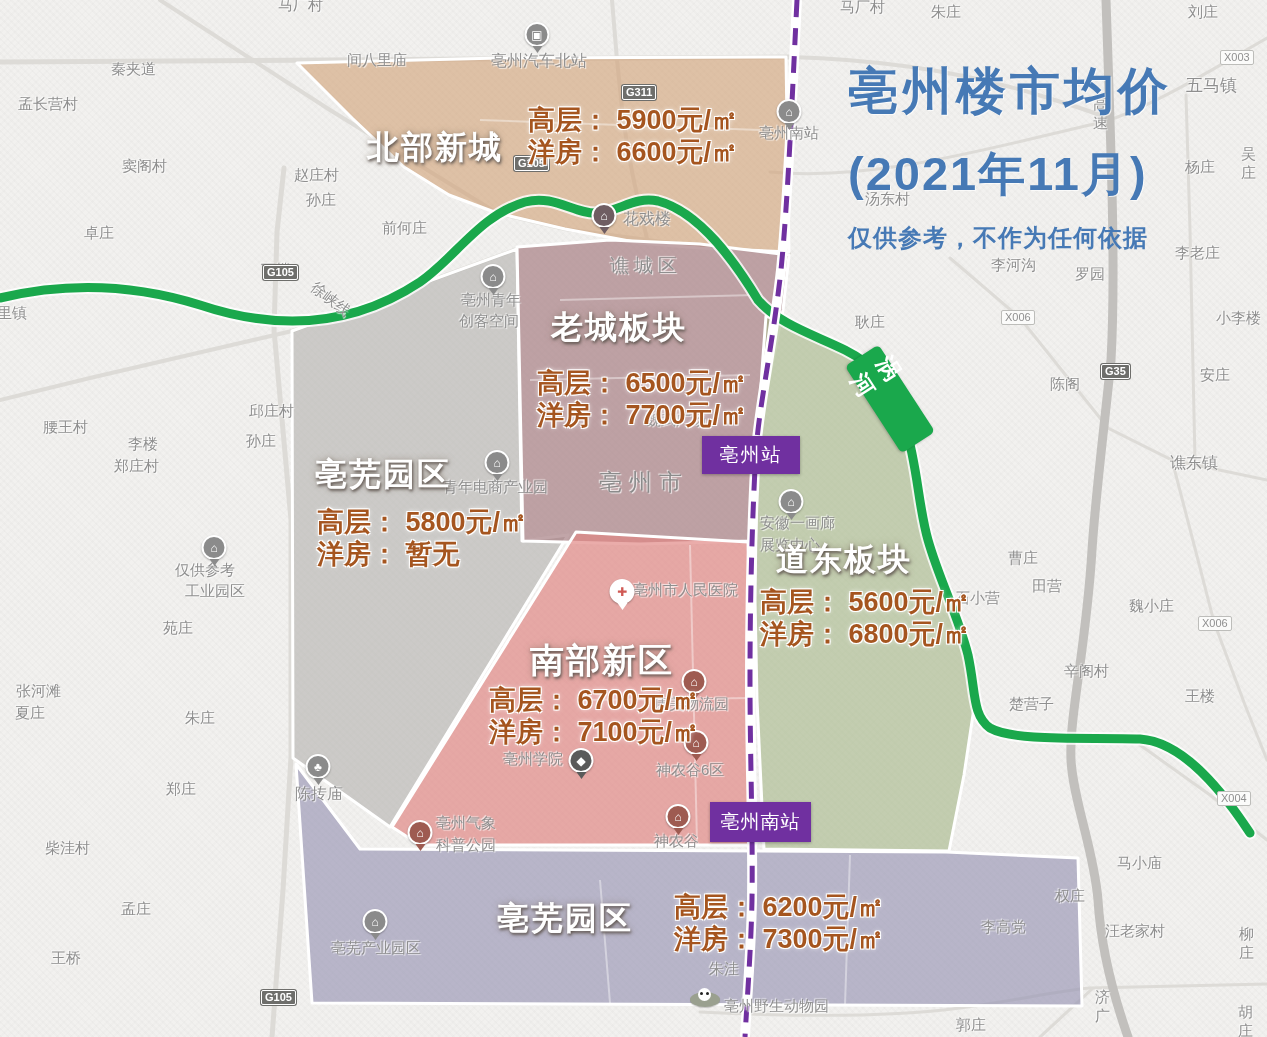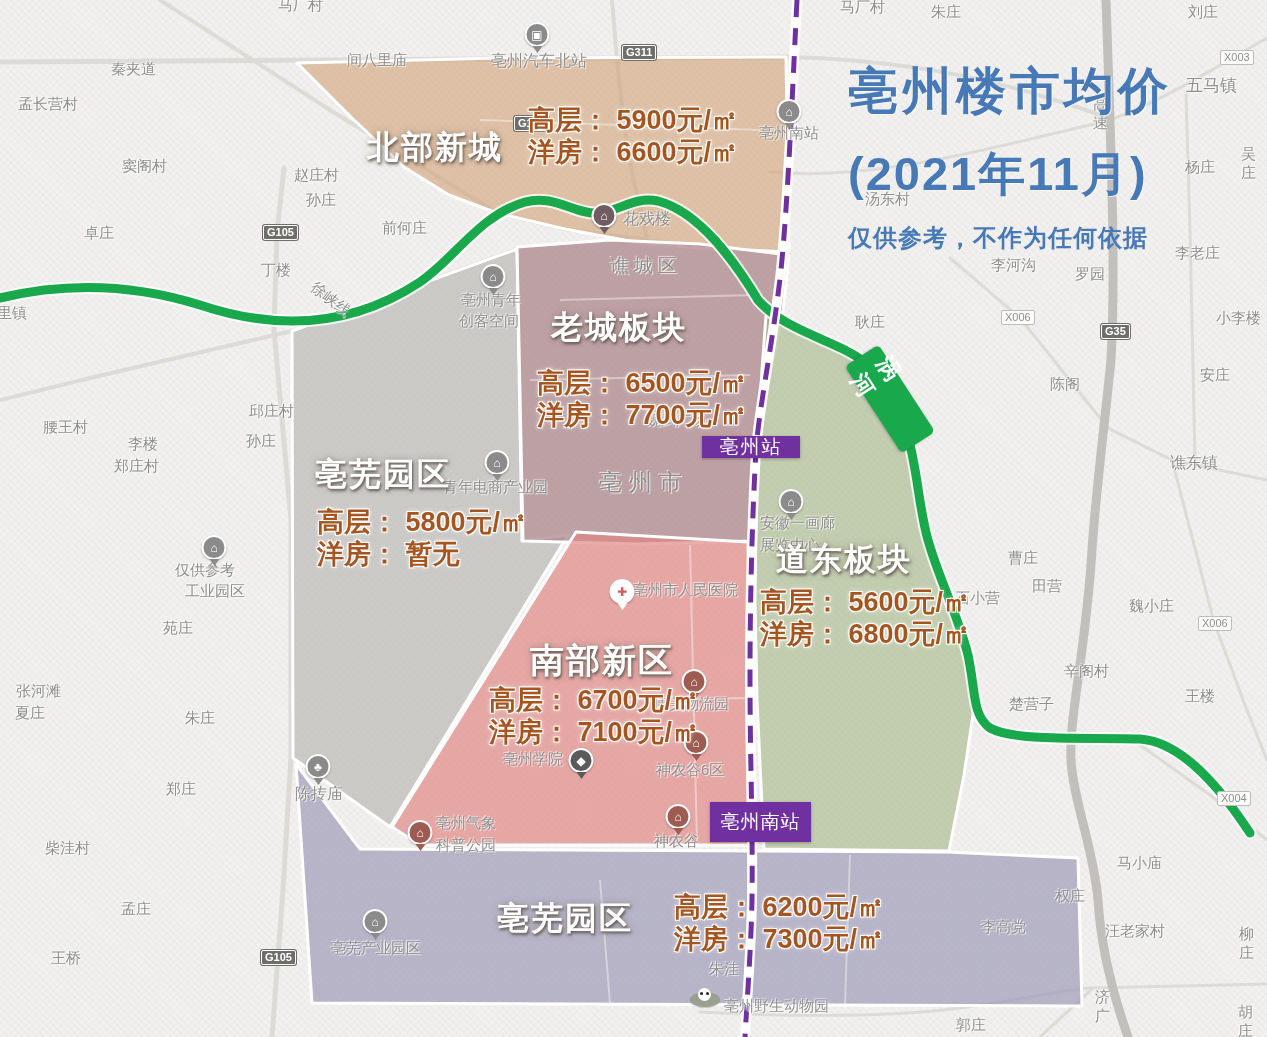--- a/index.html
+++ b/index.html
@@ -11,21 +11,21 @@
   #base-svg{position:absolute;left:0;top:0;z-index:1;}
   
   #labels-layer{position:absolute;left:0;top:0;width:100%;height:100%;z-index:2;pointer-events:none;}
   #poi-layer{position:absolute;left:0;top:0;width:100%;height:100%;z-index:3;pointer-events:none;}
   #overlay-layer{position:absolute;left:0;top:0;width:100%;height:100%;z-index:4;pointer-events:none;}
   
   .map-label{position:absolute;color:#8f8f8f;font-size:15px;white-space:pre-line;line-height:1.25;
     text-shadow:1px 1px 1px rgba(255,255,255,.8), -1px -1px 1px rgba(255,255,255,.8);}
   
   .road-badge{position:absolute;font-size:11px;font-weight:bold;line-height:13px;padding:0 3px;border-radius:2px;white-space:nowrap;}
-  .badge-g{background:#6e6e6b;color:#fff;border:1px solid #fff;box-shadow:0 0 0 1px #6e6e6b;}
+  .badge-g{background:#6e6e6b;color:#fff;border:1px solid #fff;box-shadow:0 0 0 1px #6e6e6b;margin-top:40px;}
   .badge-x{background:#fbfbfa;color:#8f8f8f;border:1px solid #bdbdba;font-weight:normal;}
   
   .poi{position:absolute;transform:translate(-50%,0);display:flex;flex-direction:column;align-items:center;}
   .poi-circle{width:21px;height:21px;border-radius:50%;display:flex;align-items:center;justify-content:center;
     color:#fff;font-size:12px;font-weight:bold;border:2px solid #fff;box-shadow:0 1px 2px rgba(0,0,0,.3);}
   .poi-tail{width:0;height:0;border:5px solid transparent;border-bottom:none;margin-top:-1px;}
   .panda-base{width:30px;height:15px;background:#9aa08f;border-radius:50%;position:relative;box-shadow:0 1px 1px rgba(0,0,0,.2);}
   .panda-head{position:absolute;left:8px;top:-4px;width:13px;height:13px;background:#fff;border-radius:50%;
     box-shadow:-2px -2px 0 -4px #222, 2px -2px 0 -4px #222;}
   .panda-eye{position:absolute;width:3px;height:3px;background:#222;border-radius:50%;top:4px;}
@@ -292,21 +292,21 @@
     </div>
     <div class="price-block" style="left:489px;top:684px;">
       <div>高层： 6700元/㎡</div>
       <div>洋房： 7100元/㎡</div>
     </div>
     <div class="price-block" style="left:674px;top:891px;">
       <div>高层： 6200元/㎡</div>
       <div>洋房： 7300元/㎡</div>
     </div>
 
-    <div class="station-badge" style="left:702px;top:436px;width:98px;height:22px;text-align:center;">亳州站</div>
+    <div class="station-badge" style="left:702px;top:436px;width:98px;height:38px;text-align:center;">亳州站</div>
     <div class="station-badge" style="left:710px;top:802px;width:101px;height:40px;letter-spacing:1px;">亳州南站</div>
 
     <div id="river-tag">涡河</div>
   </div>
 
   <div id="title-block">
     <div id="title-line1">亳州楼市均价</div>
     <div id="title-line2">(2021年11月)</div>
     <div id="title-disclaimer">仅供参考，不作为任何依据</div>
   </div>

